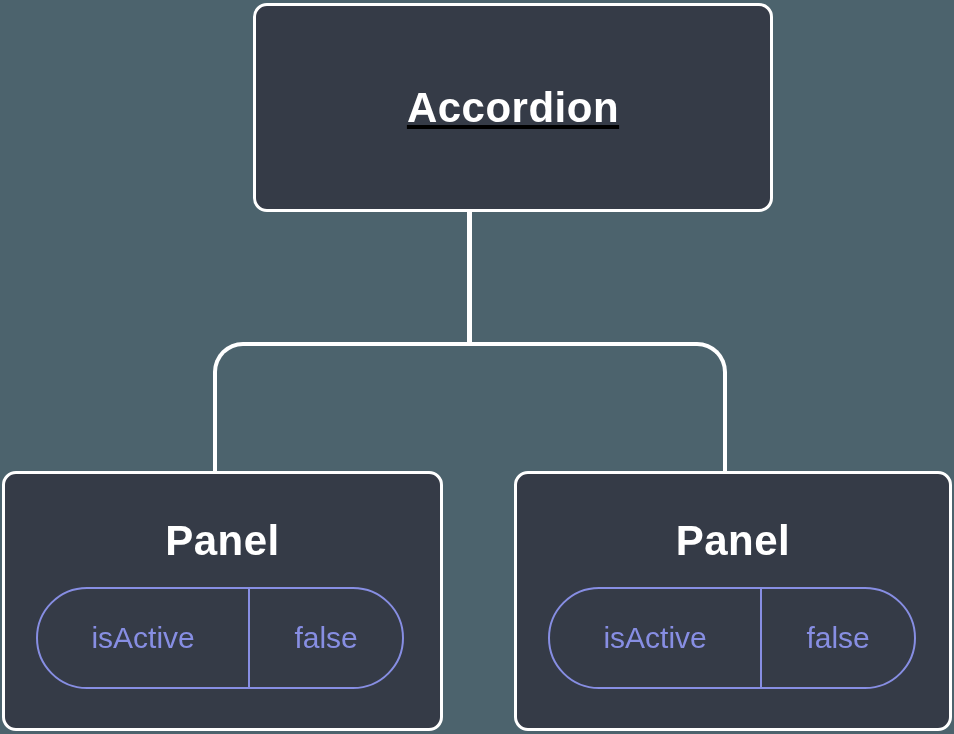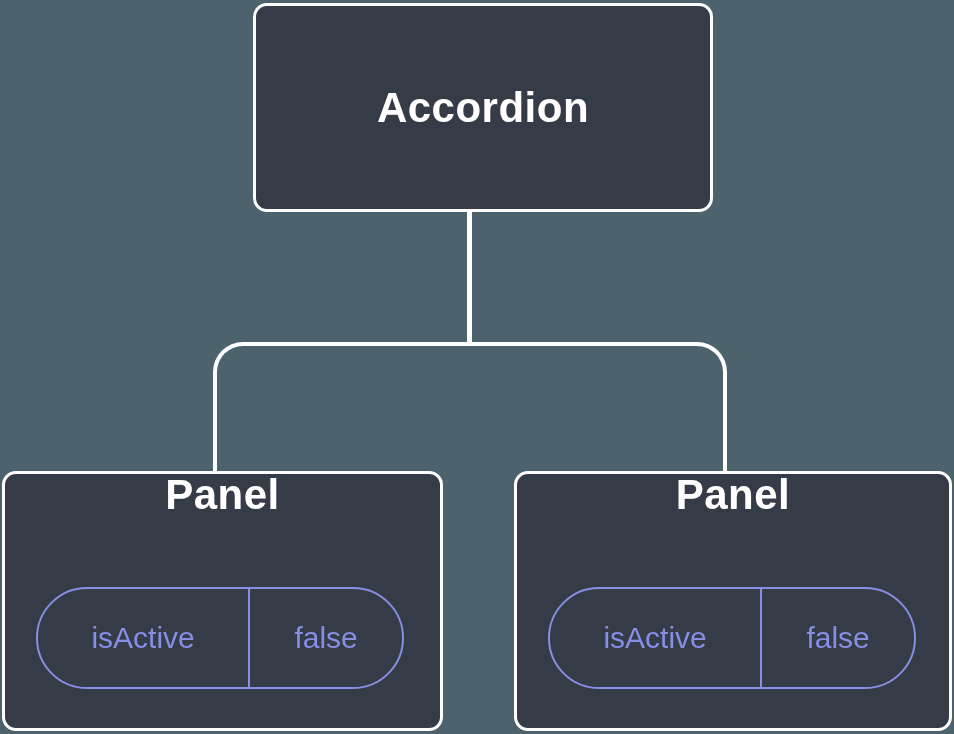--- a/index.html
+++ b/index.html
@@ -47,30 +47,30 @@
   }
   .node-label{
     color:var(--node-label-text);
     font-size:42px;
     font-weight:600;
     letter-spacing:.5px;
     line-height:1;
   }
   .root-node{
     left:253px; top:3px;
-    width:460px; height:209px;
-    display:flex; align-items:center; justify-content:center;
+    width:520px; height:209px;
+    display:flex; align-items:center; justify-content:center;text-decoration:underline;
   }
   .panel-node{
     top:471px; height:260px;
     display:flex; flex-direction:column; align-items:center;
   }
   .panel-left{ left:2px;   width:441px; }
   .panel-right{ left:514px; width:438px; }
-  .panel-node .node-label{ }
+  .panel-node .node-label{ margin-top:46px; }
 
   
   .state-pill{
     position:absolute;
     left:31px; top:113px;
     width:368px; height:102px;
     border:2.5px solid var(--state-accent);
     border-radius:51px;
     display:grid;
     grid-template-columns:58.3% 41.7%;

